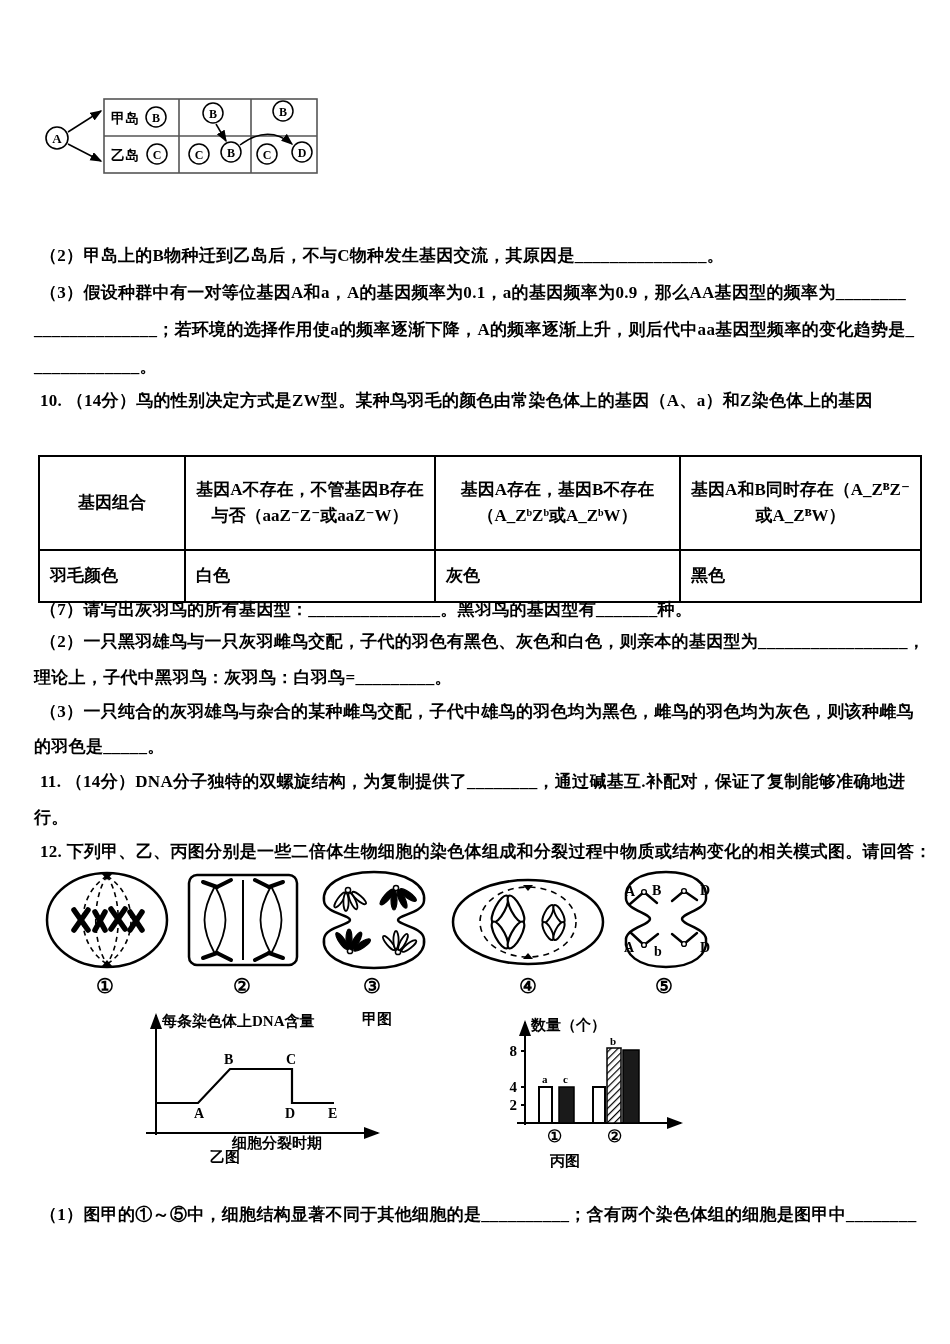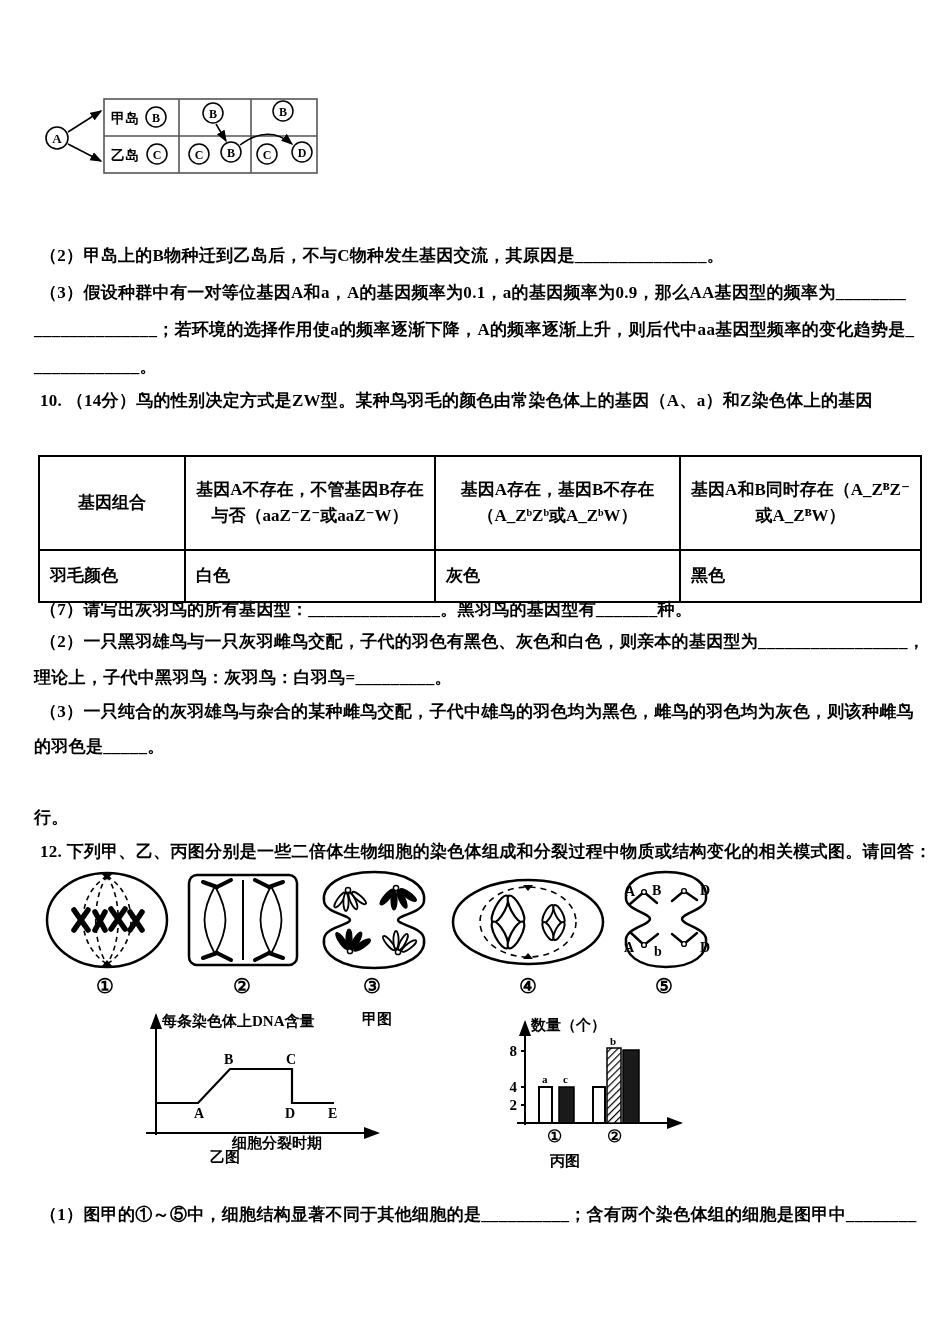--- a/index.html
+++ b/index.html
@@ -97,20 +97,21 @@
     </tr>
   </tbody>
     </table>
 
   <div class="tl" style="top:598px">（7）请写出灰羽鸟的所有基因型：_______________。黑羽鸟的基因型有_______种。</div>
   <div class="tl" style="top:630px">（2）一只黑羽雄鸟与一只灰羽雌鸟交配，子代的羽色有黑色、灰色和白色，则亲本的基因型为_________________，</div>
   <div class="tl cont" style="top:666px">理论上，子代中黑羽鸟：灰羽鸟：白羽鸟=_________。</div>
   <div class="tl" style="top:700px">（3）一只纯合的灰羽雄鸟与杂合的某种雌鸟交配，子代中雄鸟的羽色均为黑色，雌鸟的羽色均为灰色，则该种雌鸟</div>
   <div class="tl cont" style="top:735px">的羽色是_____。</div>
 
+  <div class="tl" style="top:770px">11. （14分）DNA分子独特的双螺旋结构，为复制提供了________，通过碱基互.补配对，保证了复制能够准确地进</div>
   <div class="tl cont" style="top:806px">行。</div>
 
   <div class="tl" style="top:840px">12. 下列甲、乙、丙图分别是一些二倍体生物细胞的染色体组成和分裂过程中物质或结构变化的相关模式图。请回答：</div>
 
   <svg style="position:absolute;left:42px;top:868px" width="130" height="105" viewBox="0 0 130 105">
     <ellipse cx="65" cy="52" rx="60" ry="47" fill="none" stroke="#000" stroke-width="2.5"></ellipse>
     <g stroke="#000" stroke-width="1.6" fill="none" stroke-dasharray="5,4">
       <path d="M65,8 C33,28 33,76 65,96"></path>
         <path d="M65,8 C97,28 97,76 65,96"></path>
       <path d="M65,8 C50,30 50,74 65,96"></path>

